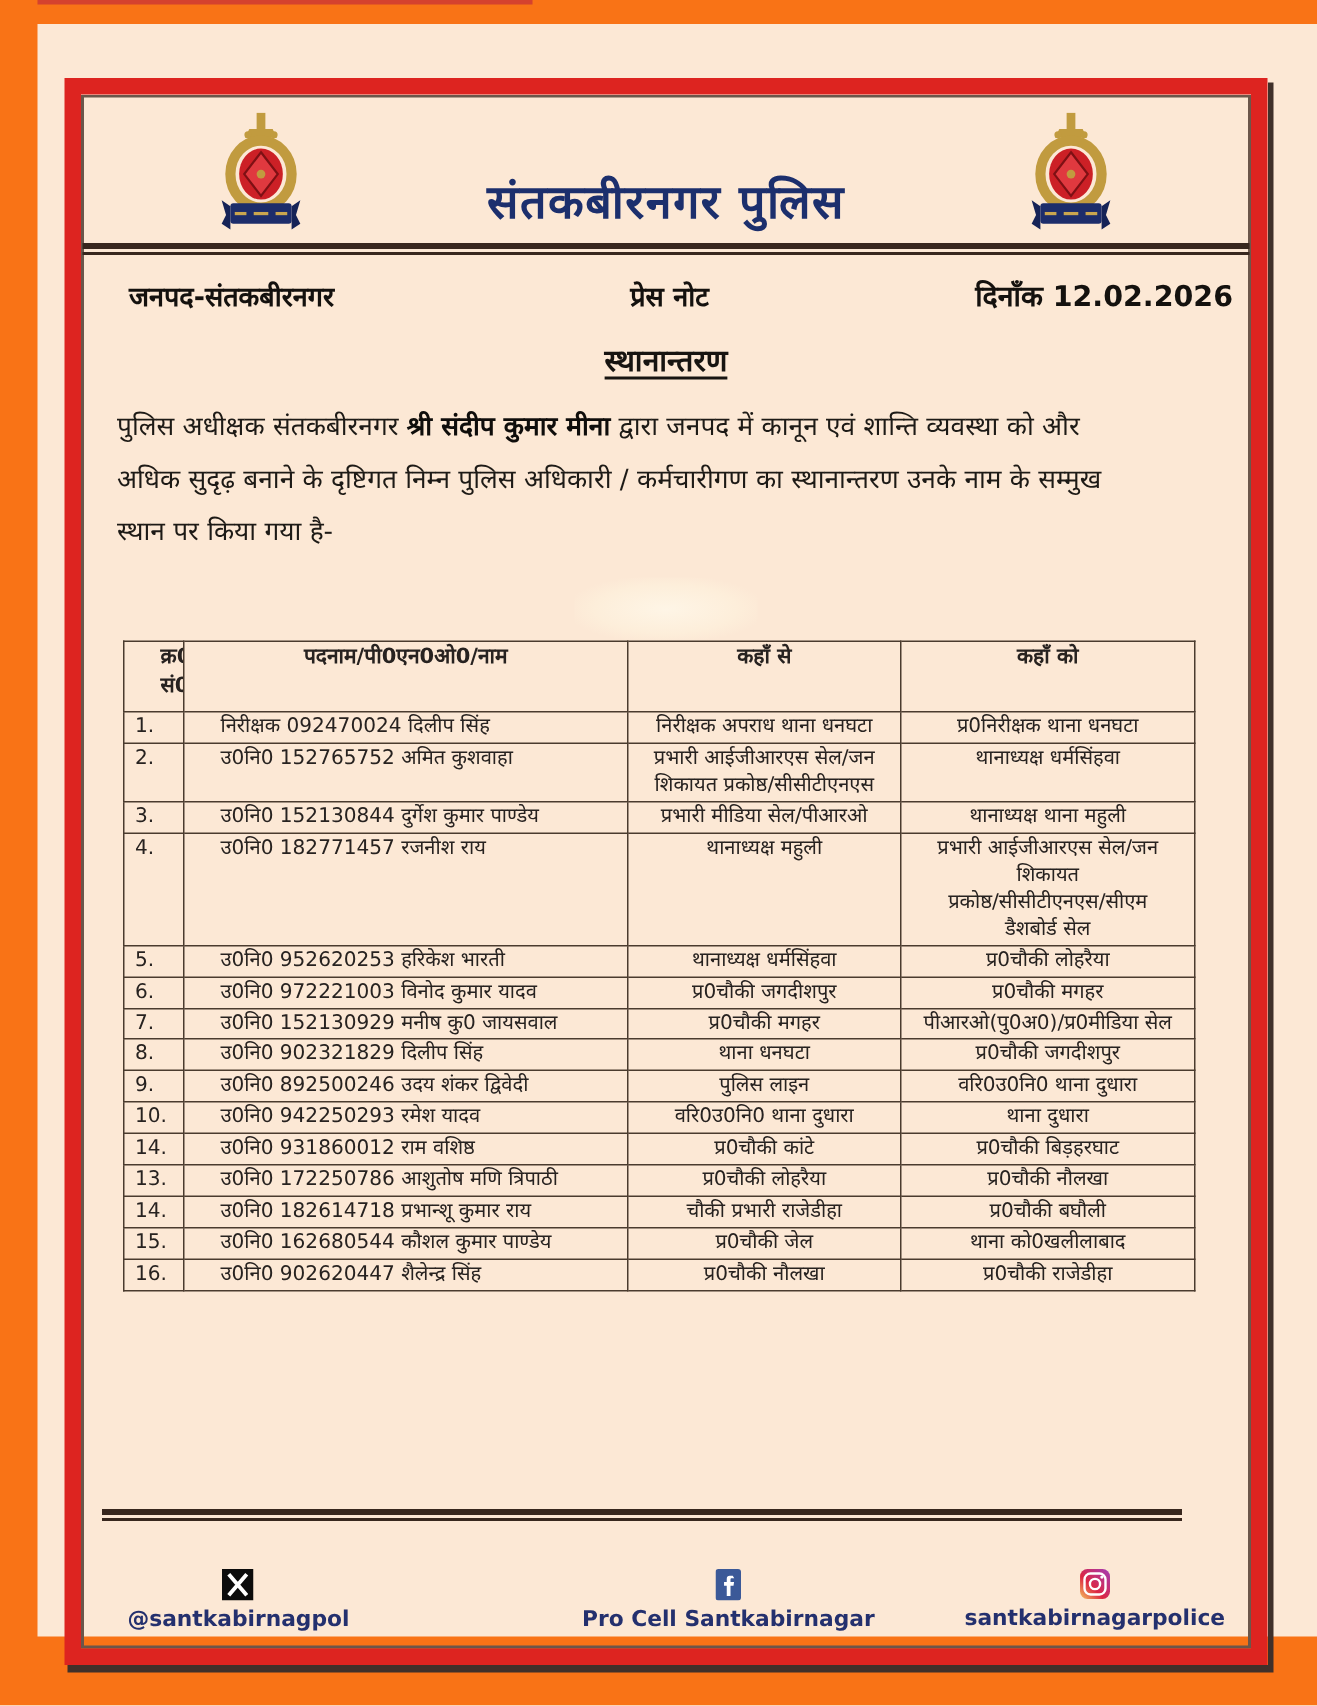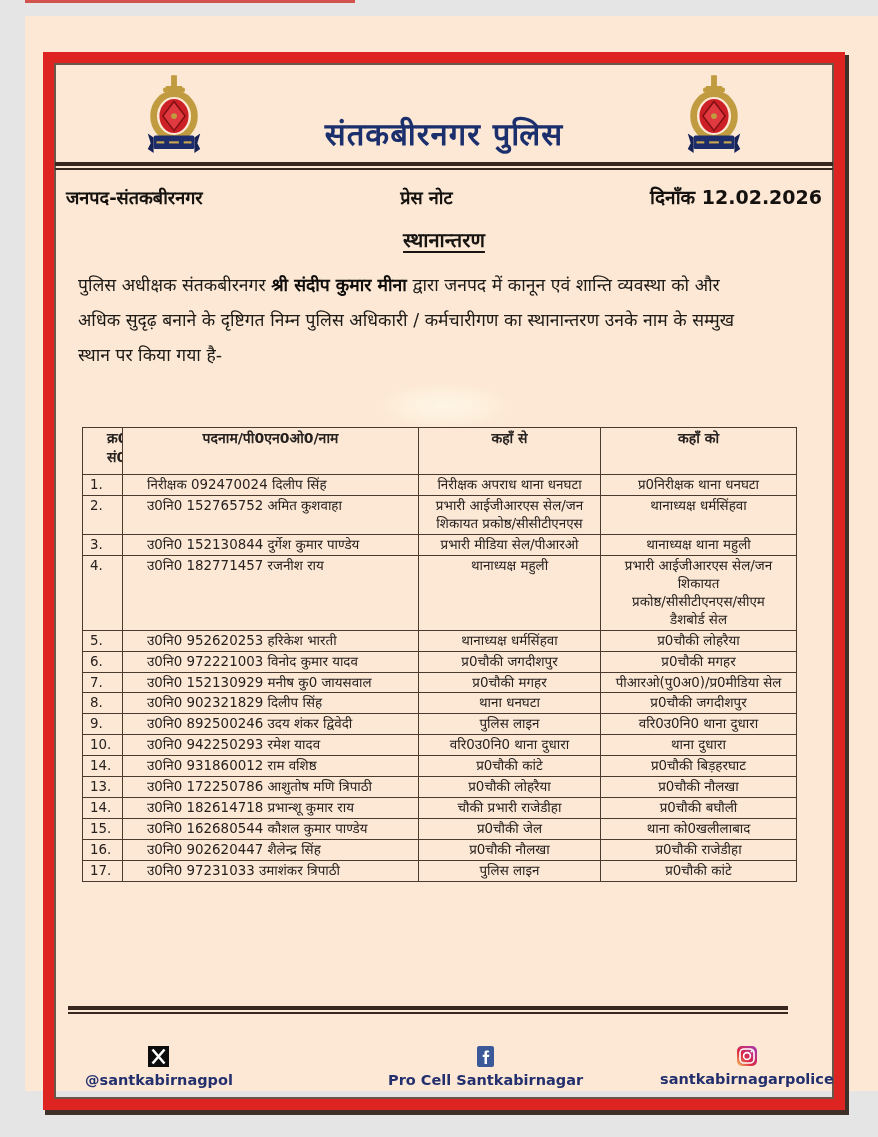--- a/index.html
+++ b/index.html
@@ -1,18 +1,18 @@
 <!DOCTYPE html>
 <html><head>
 <meta charset="utf-8">
 <style>
   html,body{margin:0;padding:0;}
   .screen{
     position:relative;width:878px;height:1137px;overflow:hidden;
-    background:#e5e5e5;
+    background:#f97316;
     font-family:"DejaVu Sans", sans-serif;
   }
   .page{position:absolute;left:25px;top:16px;width:853px;height:1075px;background:#fce8d5;}
   .top-accent{position:absolute;left:25px;top:0;width:330px;height:3px;background:#cf3a33;opacity:.85;}
   .frame{
     position:absolute;left:43px;top:52px;width:802px;height:1058px;box-sizing:border-box;
     border:11px solid #dd2420;
     box-shadow:3px 4px 0 1px #40302a, inset 0 0 0 2px #6b564a;
   }
   .logo{position:absolute;top:72px;width:68px;height:92px;}
@@ -23,21 +23,21 @@
   }
   .rule{position:absolute;height:8px;box-sizing:border-box;
     border-top:4px solid #38271e;border-bottom:2px solid #38271e;}
   .rule.r1{left:55px;top:162px;width:778px;}
   .rule.r2{left:68px;top:1006px;width:720px;}
   .meta{
     position:absolute;left:66px;top:184px;width:756px;
     display:flex;justify-content:space-between;align-items:baseline;
     font-weight:bold;color:#14110e;
   }
-  .meta .district,.meta .doctype{font-size:18px;}
+  .meta .district,.meta .doctype{font-size:18px;margin-left:20px;}
   .meta .date{font-size:19px;}
   .section-heading{
     position:absolute;left:54px;top:226px;width:780px;text-align:center;
     font-size:20px;font-weight:bold;color:#171411;
     text-decoration:underline;text-decoration-thickness:2px;text-underline-offset:4px;
   }
   .intro{
     position:absolute;left:78px;top:268px;width:750px;text-align:left;
     font-size:17.5px;line-height:35px;color:#1d1a16;font-weight:500;
   }
@@ -57,21 +57,21 @@
   }
   table.transfer th{font-weight:bold;font-size:14px;height:44px;}
   table.transfer th.serial{text-align:left;padding-left:24px;}
   table.transfer td.serial{text-align:left;padding-left:7px;}
   table.transfer td.name{text-align:left;padding-left:24px;}
   .footer{position:absolute;left:0;top:1040px;width:878px;height:40px;}
   .social{
     position:absolute;top:6px;display:flex;align-items:center;gap:5px;
     font-weight:bold;color:#24306e;font-size:14.5px;white-space:nowrap;flex-direction:column;
   }
-  .social.tw{left:85px;} .social.fb{left:388px;} .social.ig{left:628px;padding-left:32px;}
+  .social.tw{left:85px;} .social.fb{left:388px;} .social.ig{left:611px;padding-left:32px;}
   .social .icon{display:inline-flex;}
 </style>
 </head>
 <body>
 
 <div class="screen">
   <div class="top-accent"></div>
   <div class="page"></div>
   <div class="frame"></div>
 
@@ -235,26 +235,20 @@
           <td class="serial">15.</td>
           <td class="name">उ0नि0 162680544 कौशल कुमार पाण्डेय</td>
           <td class="from">प्र0चौकी जेल</td>
           <td class="to">थाना को0खलीलाबाद</td>
         </tr>
         <tr>
           <td class="serial">16.</td>
           <td class="name">उ0नि0 902620447 शैलेन्द्र सिंह</td>
           <td class="from">प्र0चौकी नौलखा</td>
           <td class="to">प्र0चौकी राजेडीहा</td>
-        </tr>
-        <tr>
-          <td class="serial">17.</td>
-          <td class="name">उ0नि0 97231033 उमाशंकर त्रिपाठी</td>
-          <td class="from">पुलिस लाइन</td>
-          <td class="to">प्र0चौकी कांटे</td>
         </tr>
       </tbody>
   </table>
 
   <div class="rule r2"></div>
 
   <div class="footer">
     <span class="social tw">
       <span class="icon">
         <svg width="21" height="21" viewBox="0 0 21 21">

